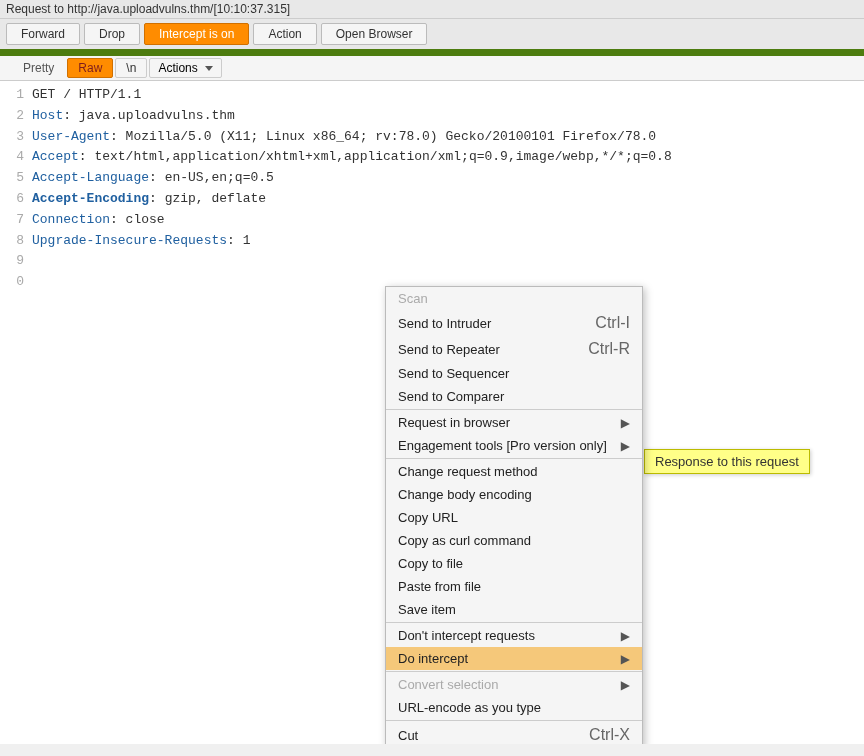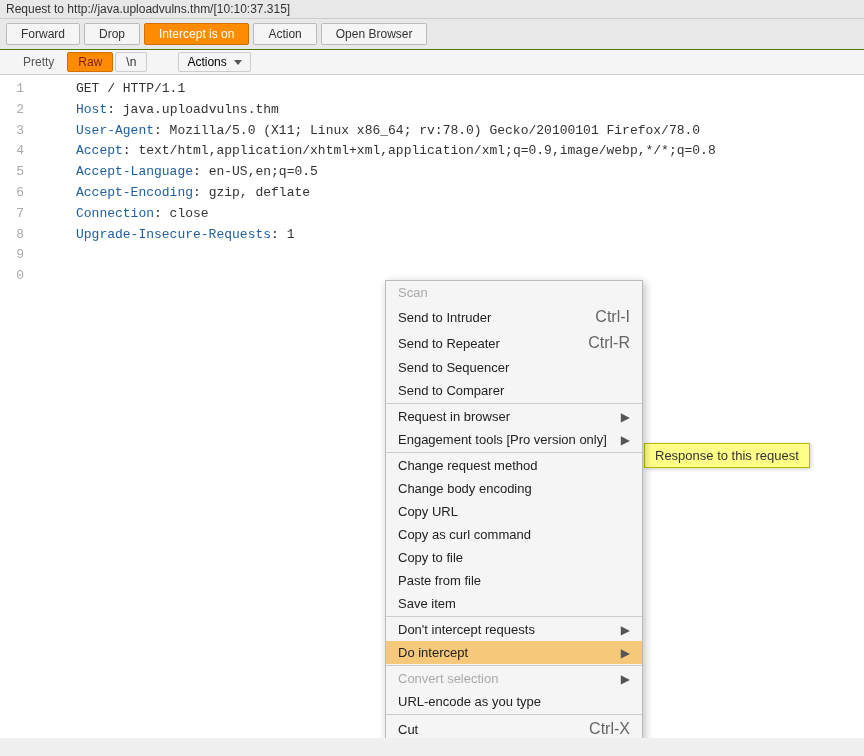--- a/index.html
+++ b/index.html
@@ -22,21 +22,21 @@
       white-space: nowrap;
       overflow: hidden;
       text-overflow: ellipsis;
     }
 
     
     .toolbar {
       display: flex;
       align-items: center;
       background: #e8e8e8;
-      border-bottom: 1px solid #4d7c0f;
+      border-bottom: 7px solid #4d7c0f;
       padding: 4px 6px;
       gap: 4px;
     }
 
     .btn {
       padding: 3px 14px;
       border: 1px solid #bbb;
       background: #f5f5f5;
       color: #333;
       font-size: 12px;
@@ -80,21 +80,20 @@
     .actions-btn {
       display: flex;
       align-items: center;
       gap: 3px;
       padding: 2px 8px;
       border: 1px solid #ccc;
       background: #f5f5f5;
       font-size: 12px;
       cursor: pointer;
       border-radius: 2px;
-      margin-left: 29px;
     }
 
     
     .editor-area {
       background: white;
       position: relative;
       height: calc(756px - 30px - 35px - 28px);
       overflow: hidden;
     }
 
@@ -109,21 +108,21 @@
     .line {
       display: flex;
     }
     .line-num {
       color: #aaa;
       min-width: 16px;
       margin-right: 8px;
       user-select: none;
       text-align: right;
     }
-    .line-content { color: #333; margin-left: 44px; }
+    .line-content { color: #333; }
 
     
     .context-menu {
       position: absolute;
       top: 205px;
       left: 385px;
       width: 258px;
       background: #f5f5f5;
       border: 1px solid #bbb;
       box-shadow: 2px 2px 8px rgba(0,0,0,0.25);
@@ -222,21 +221,21 @@
       <div class="line">
         <span class="line-num">4</span>
         <span class="line-content"><span style="color: rgb(32, 96, 160);">Accept</span>: text/html,application/xhtml+xml,application/xml;q=0.9,image/webp,*/*;q=0.8</span>
       </div>
       <div class="line">
         <span class="line-num">5</span>
         <span class="line-content"><span style="color: rgb(32, 96, 160);">Accept-Language</span>: en-US,en;q=0.5</span>
       </div>
       <div class="line">
         <span class="line-num">6</span>
-        <span class="line-content"><span style="color: rgb(32, 96, 160);">Accept-Encoding</span>: gzip, deflate</span>
+        <span class="line-content"><span style="color: rgb(32, 96, 160); font-weight: bold;">Accept-Encoding</span>: gzip, deflate</span>
       </div>
       <div class="line">
         <span class="line-num">7</span>
         <span class="line-content"><span style="color: rgb(32, 96, 160);">Connection</span>: close</span>
       </div>
       <div class="line">
         <span class="line-num">8</span>
         <span class="line-content"><span style="color: rgb(32, 96, 160);">Upgrade-Insecure-Requests</span>: 1</span>
       </div>
       <div class="line">

